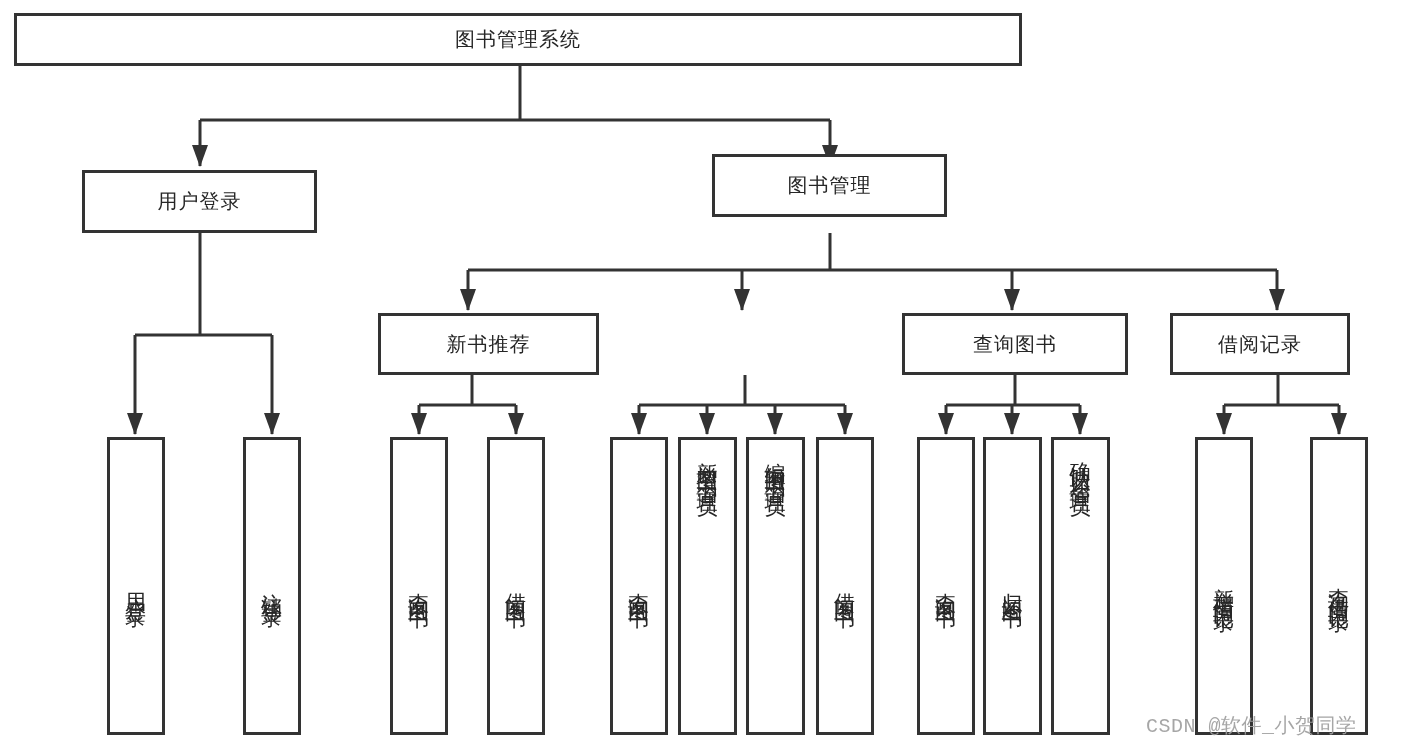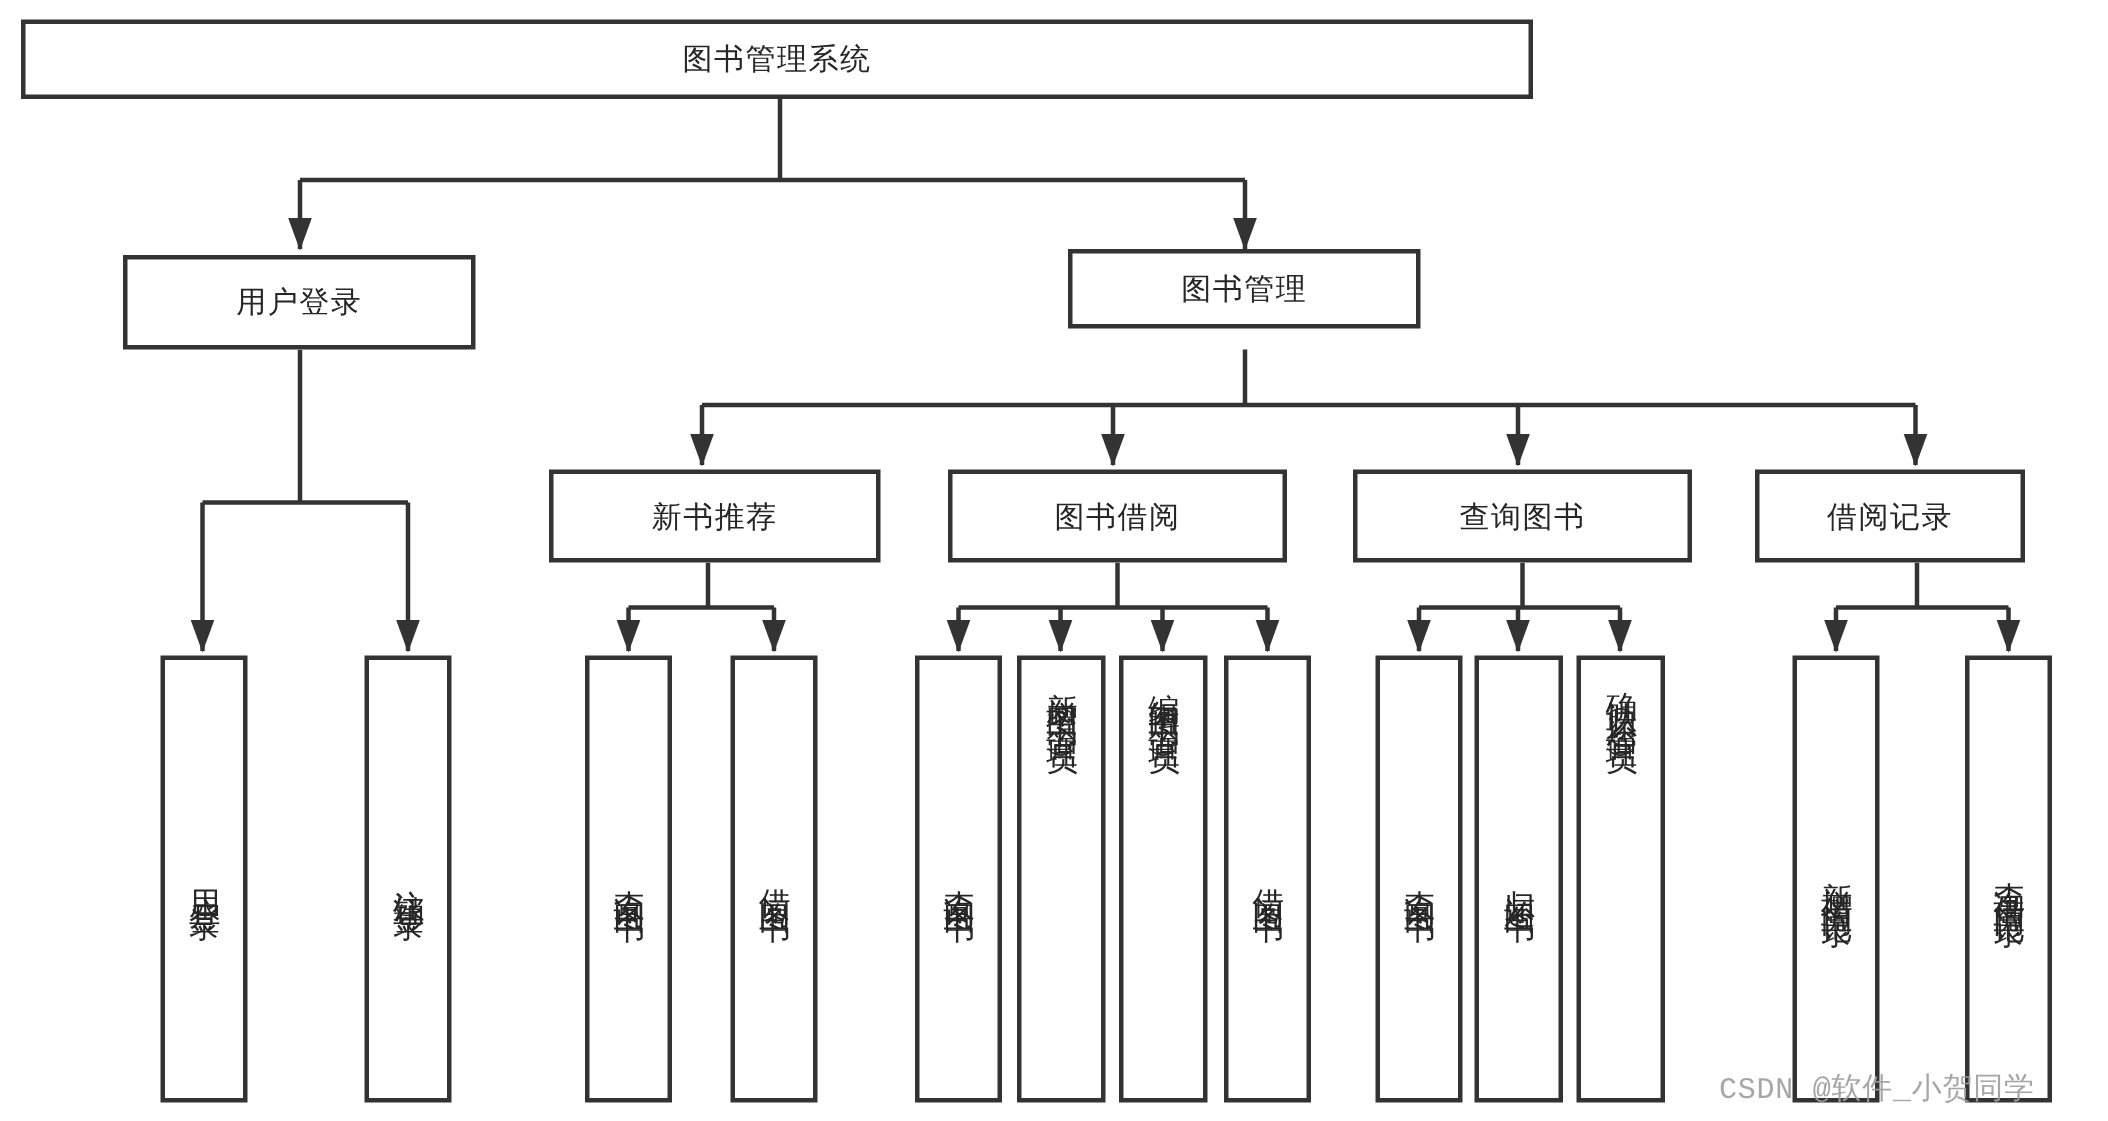--- a/index.html
+++ b/index.html
@@ -103,24 +103,23 @@
       <path d="M1278,375 V405"></path>
       <path d="M1224,405 H1339"></path>
       <path d="M1224,405 V434" marker-end="url(#arr)"></path>
       <path d="M1339,405 V434" marker-end="url(#arr)"></path>
     </g>
   </svg>
 
   <div class="box" style="left:14px;top:13px;width:1008px;height:53px">图书管理系统</div>
 
   <div class="box" style="left:82px;top:170px;width:235px;height:63px">用户登录</div>
-  <div class="box" style="left:712px;top:166px;width:235px;height:53px">图书管理</div>
+  <div class="box" style="left:712px;top:154px;width:235px;height:63px">图书管理</div>
 
-  <div class="box" style="left:366px;top:313px;width:221px;height:62px">新书推荐</div>
-  <div class="box" style="left:632px;top:313px;width:226px;height:62px">图书借阅</div>
+  <div class="box" style="left:378px;top:313px;width:221px;height:62px">新书推荐</div>
   <div class="box" style="left:902px;top:313px;width:226px;height:62px">查询图书</div>
   <div class="box" style="left:1170px;top:313px;width:180px;height:62px">借阅记录</div>
 
   <div class="box vbox" style="left:107px;top:437px;width:58px;height:298px">用户登录</div>
   <div class="box vbox" style="left:243px;top:437px;width:58px;height:298px">注销登录</div>
 
   <div class="box vbox" style="left:390px;top:437px;width:58px;height:298px">查询图书</div>
   <div class="box vbox" style="left:487px;top:437px;width:58px;height:298px">借阅图书</div>
 
   <div class="box vbox" style="left:610px;top:437px;width:58px;height:298px">查询图书</div>

